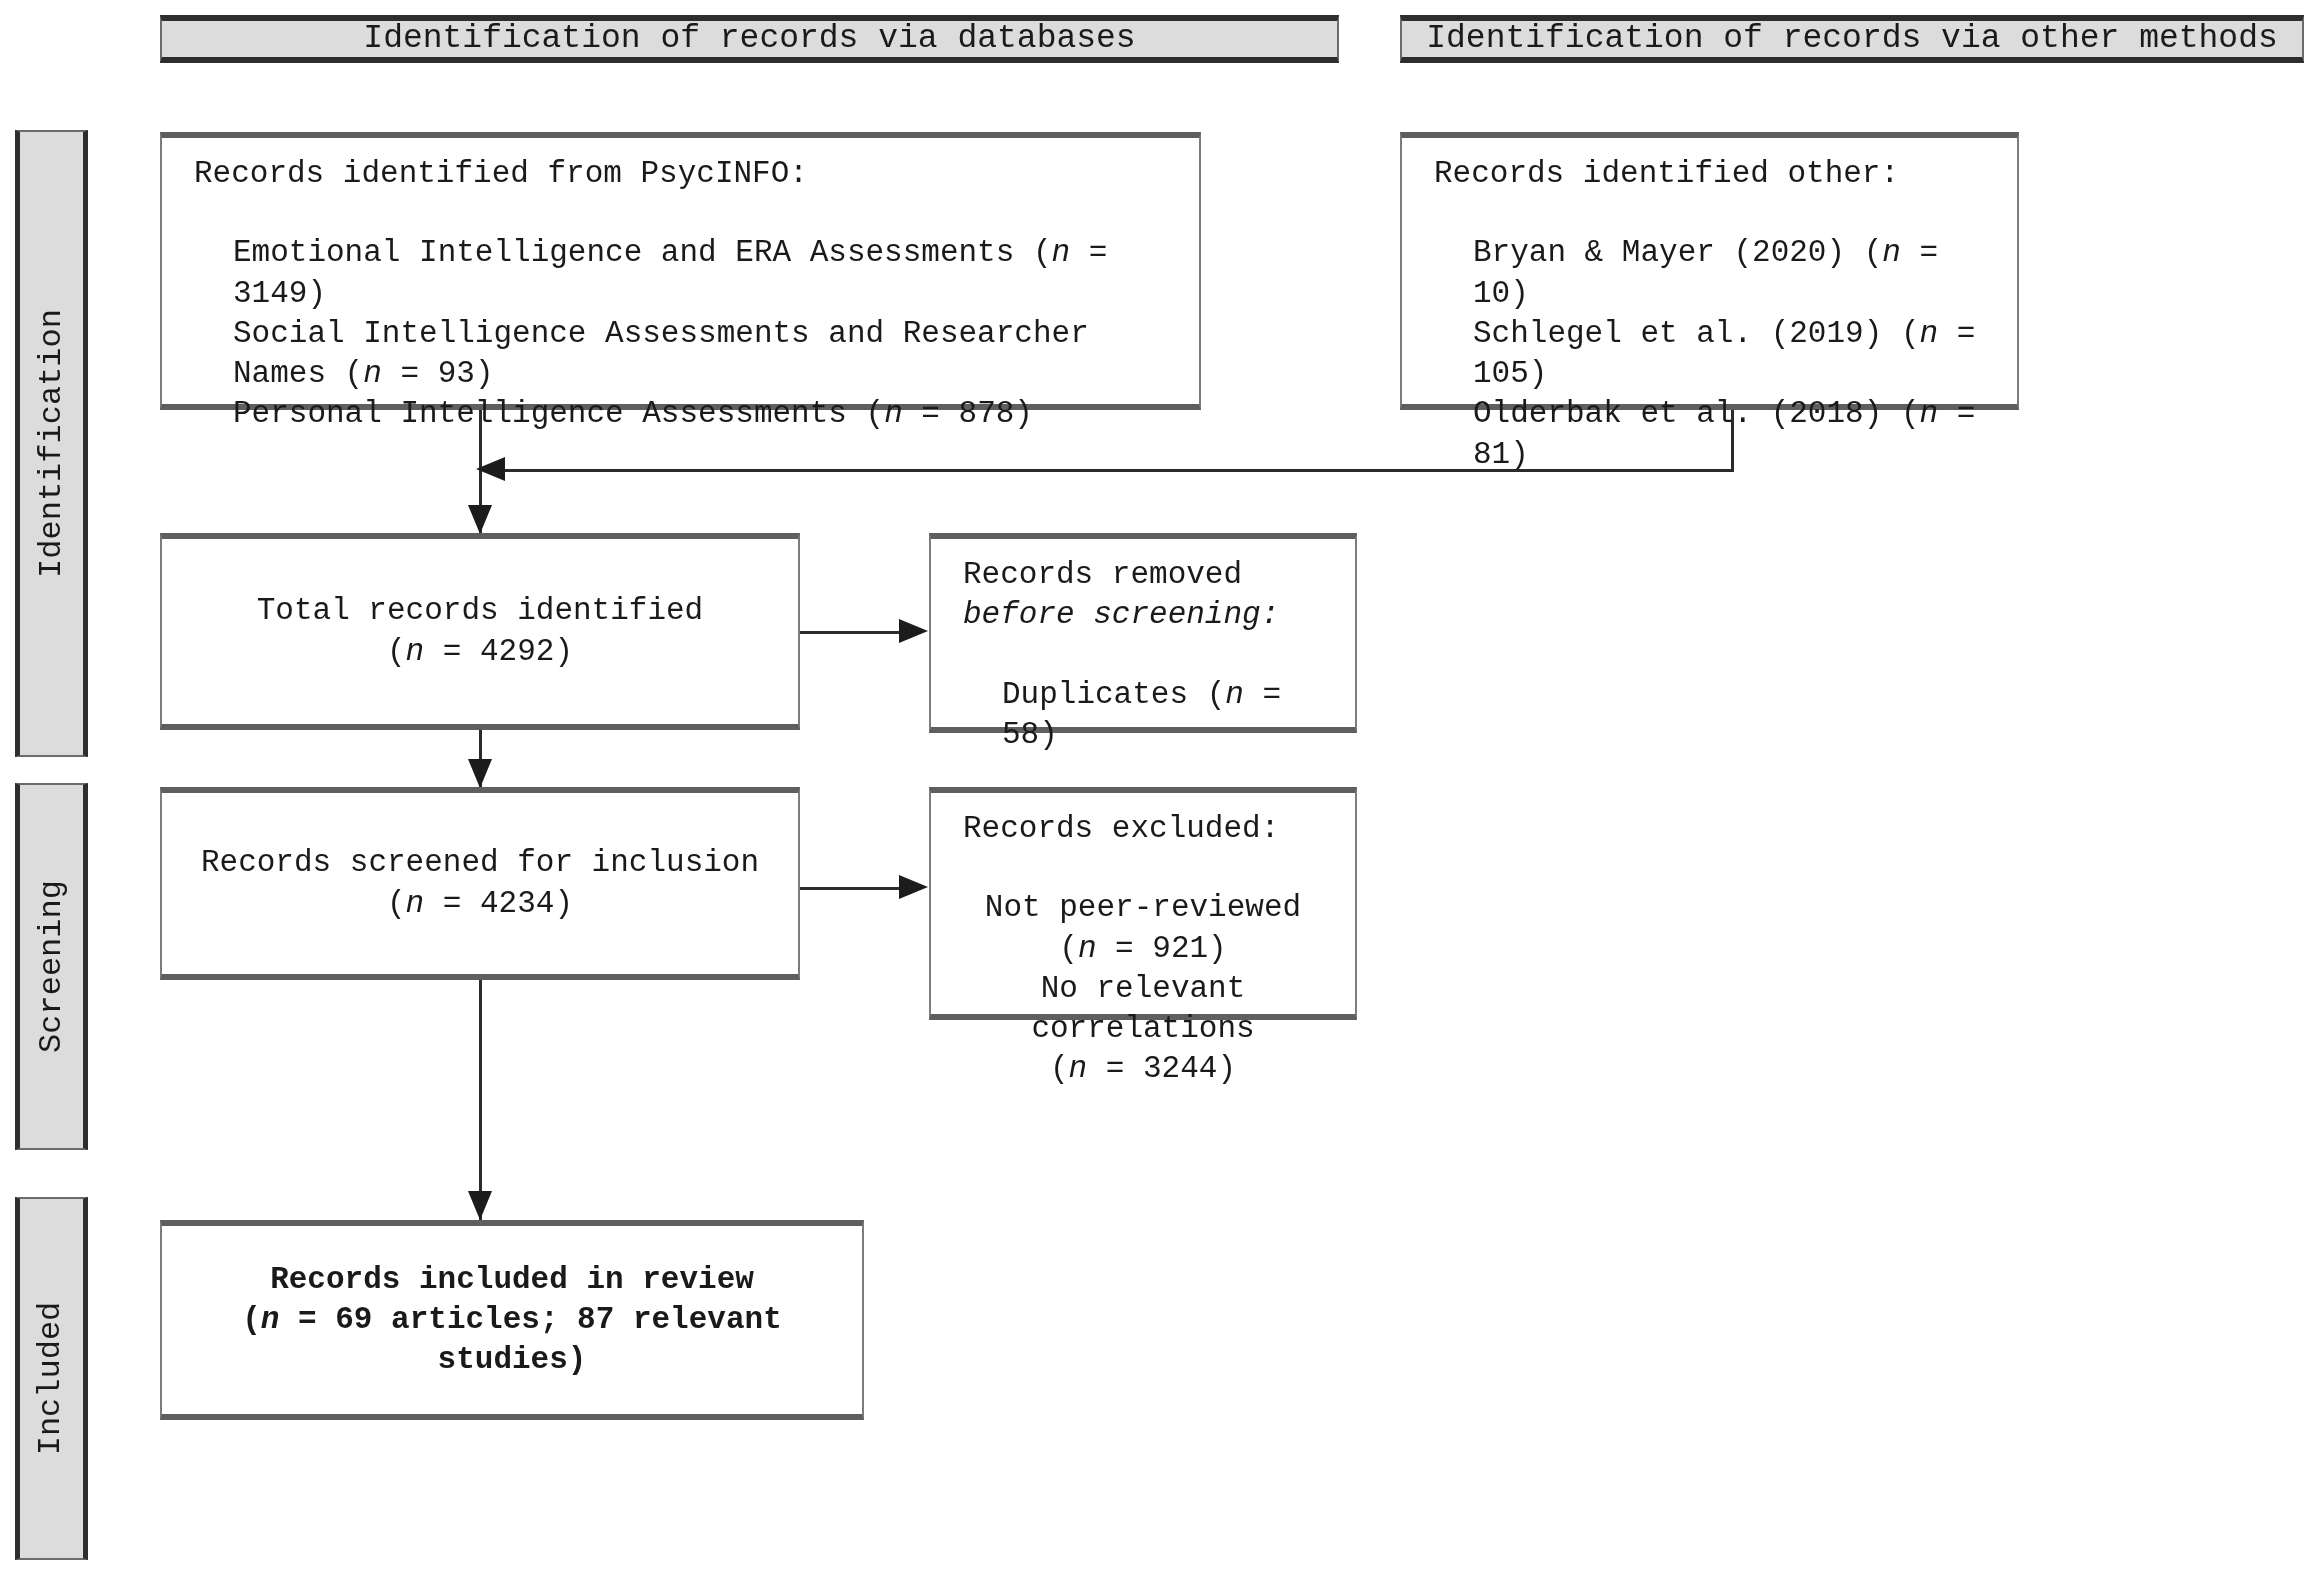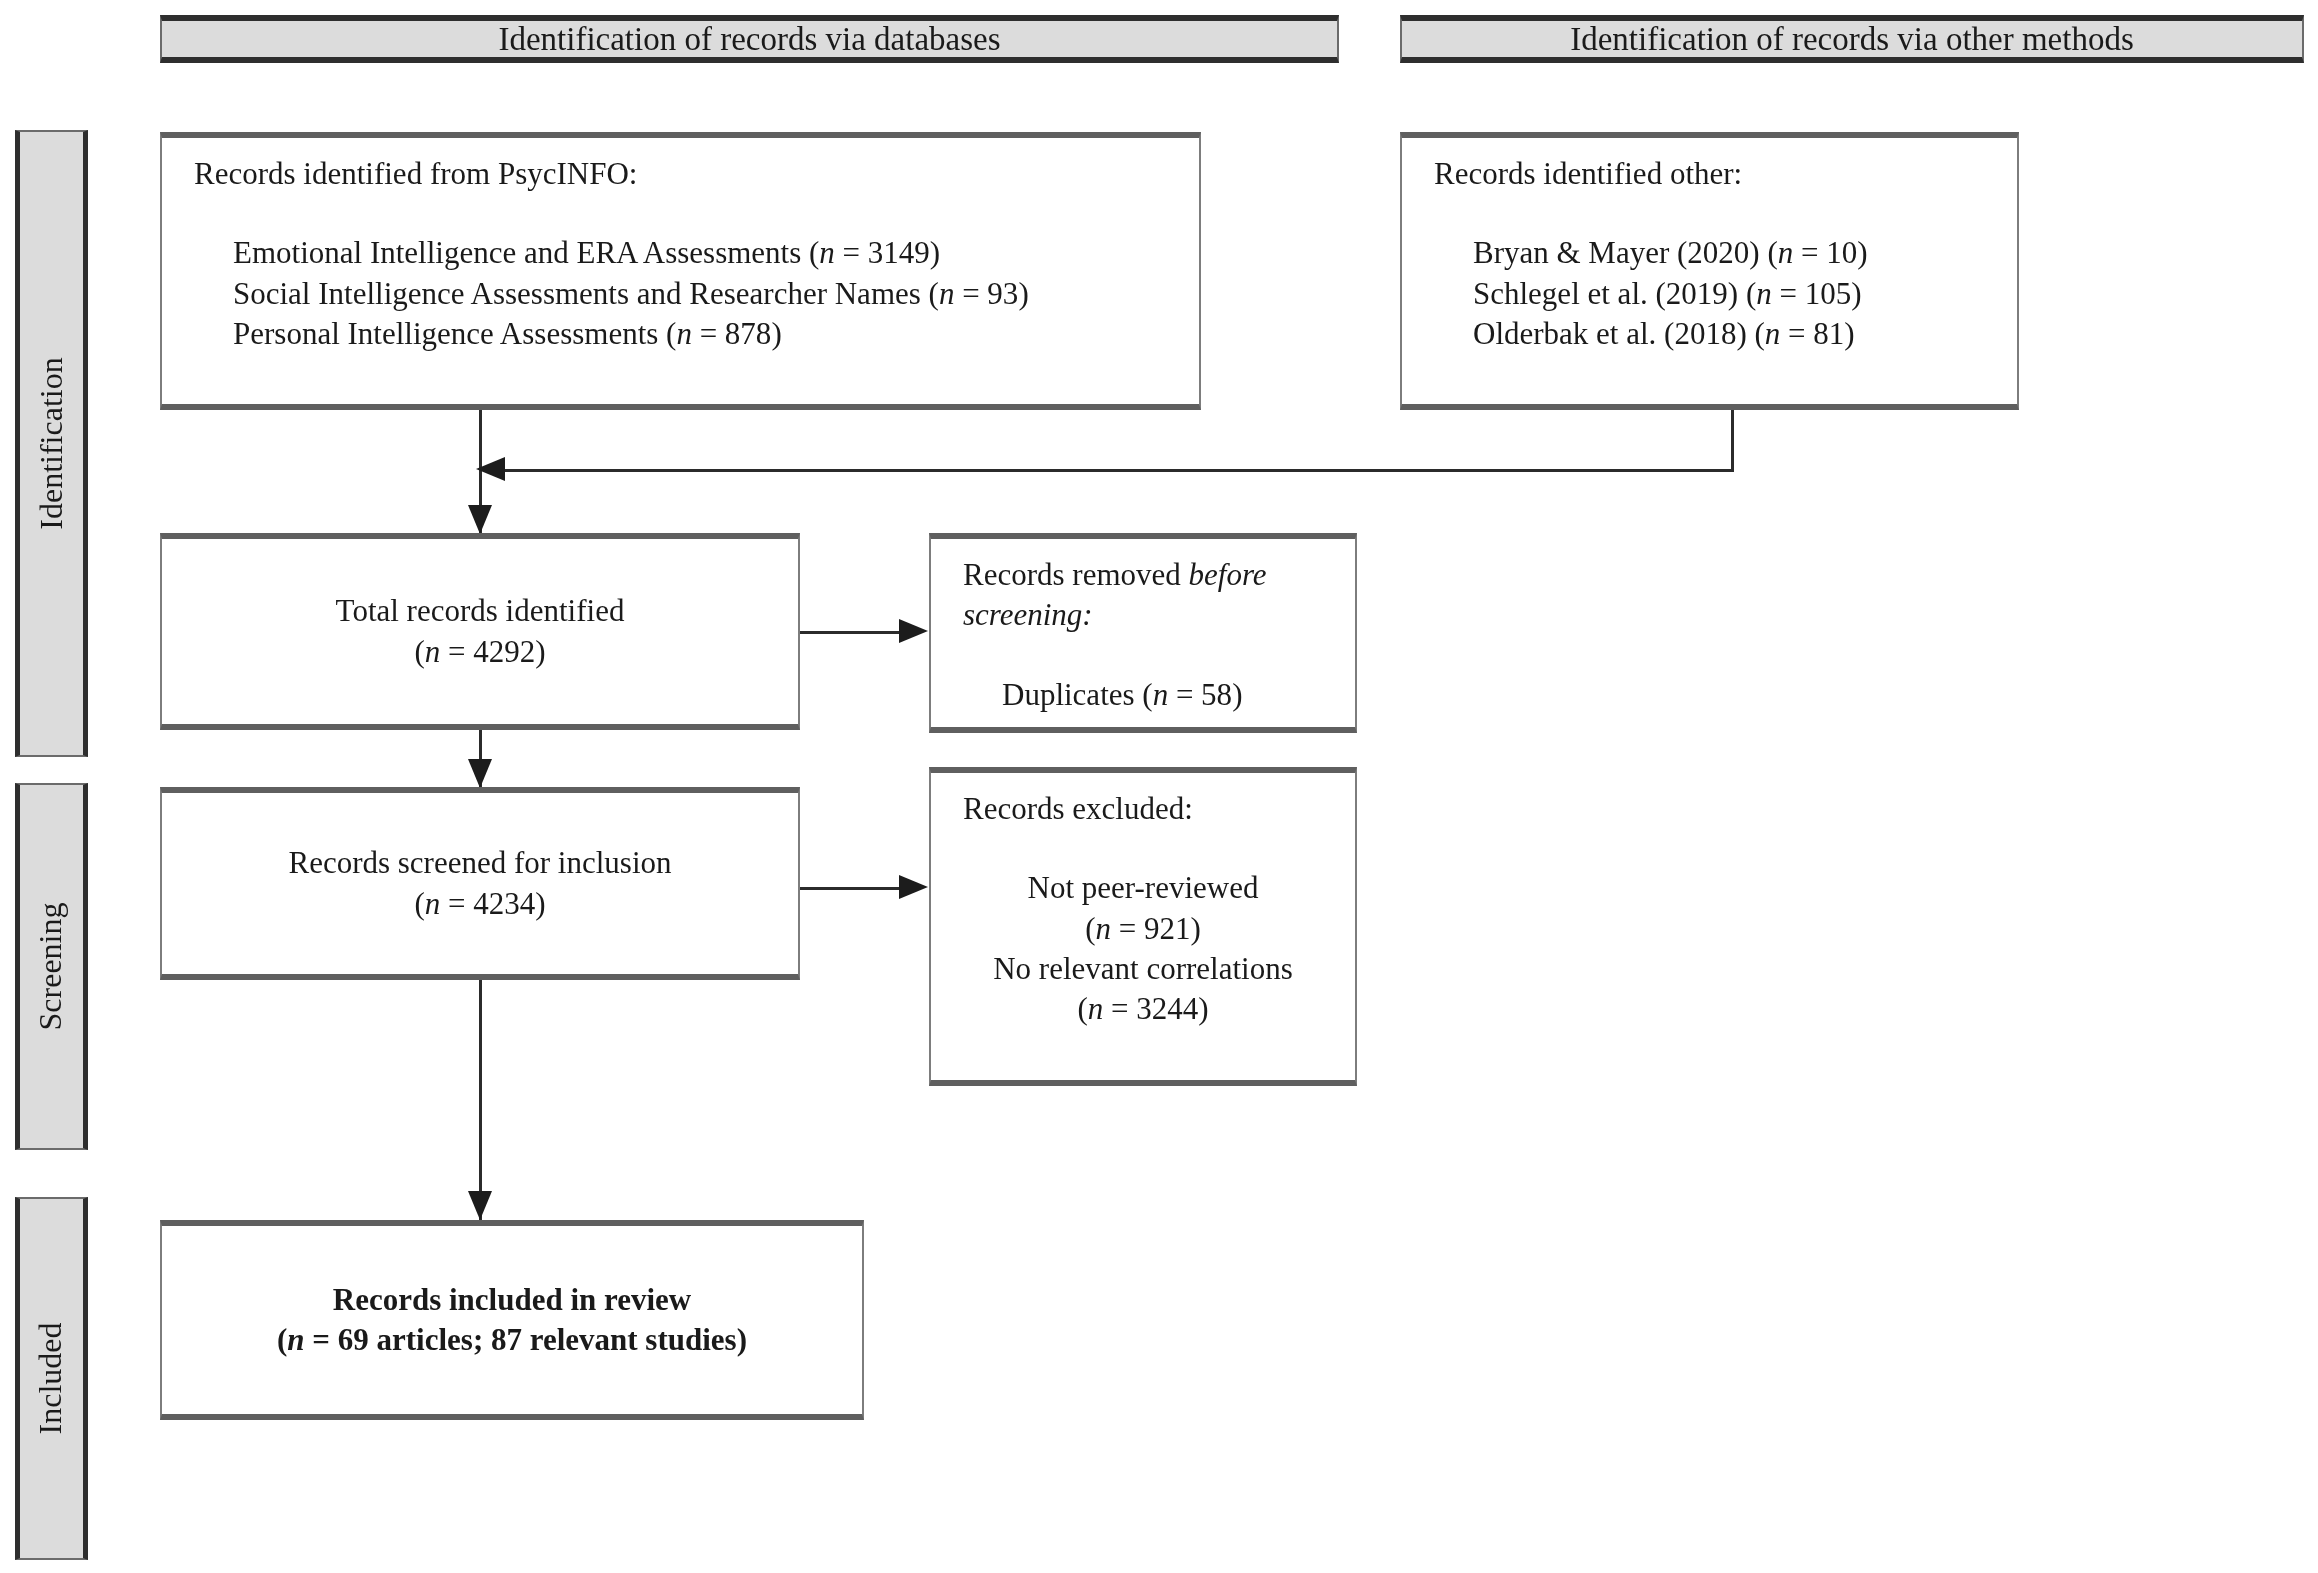--- a/index.html
+++ b/index.html
@@ -6,21 +6,21 @@
   html, body {
     margin: 0;
     padding: 0;
     background: #ffffff;
   }
   #canvas {
     position: relative;
     width: 2319px;
     height: 1574px;
     background: #ffffff;
-    font-family: Liberation Serif, serif;
+    font-family: Liberation Mono, monospace;
     color: #1a1a1a;
     overflow: hidden;
   }
 
   
   .box {
     position: absolute;
     box-sizing: border-box;
     background: #ffffff;
     border: 2px solid #7d7d7d;
@@ -186,21 +186,21 @@
   <div class="vline" style="left:479px; top:730px; height:60px;"></div>
   <div class="arrow-down" style="left:468px; top:759px;"></div>
 
   <div class="box" style="left:160px; top:787px; width:640px; height:193px;">
     <div class="box-inner" style="display:flex; flex-direction:column; justify-content:center;">
       <div class="txt center">Records screened for inclusion</div>
       <div class="txt center">(<span class="ital">n</span> <span>= 4234</span>)</div>
     </div>
   </div>
 
-  <div class="box" style="left:929px; top:767px; width:428px; height:319px;">
+  <div class="box" style="left:929px; top:787px; width:428px; height:233px;">
     <div class="box-inner">
       <div class="txt">Records excluded:</div>
       <div class="gap-md"></div>
       <div class="txt center">Not peer-reviewed</div>
       <div class="txt center">(<span class="ital">n</span> <span>= 921</span>)</div>
       <div class="txt center">No relevant correlations</div>
       <div class="txt center">(<span class="ital">n</span> <span>= 3244</span>)</div>
     </div>
   </div>
 

